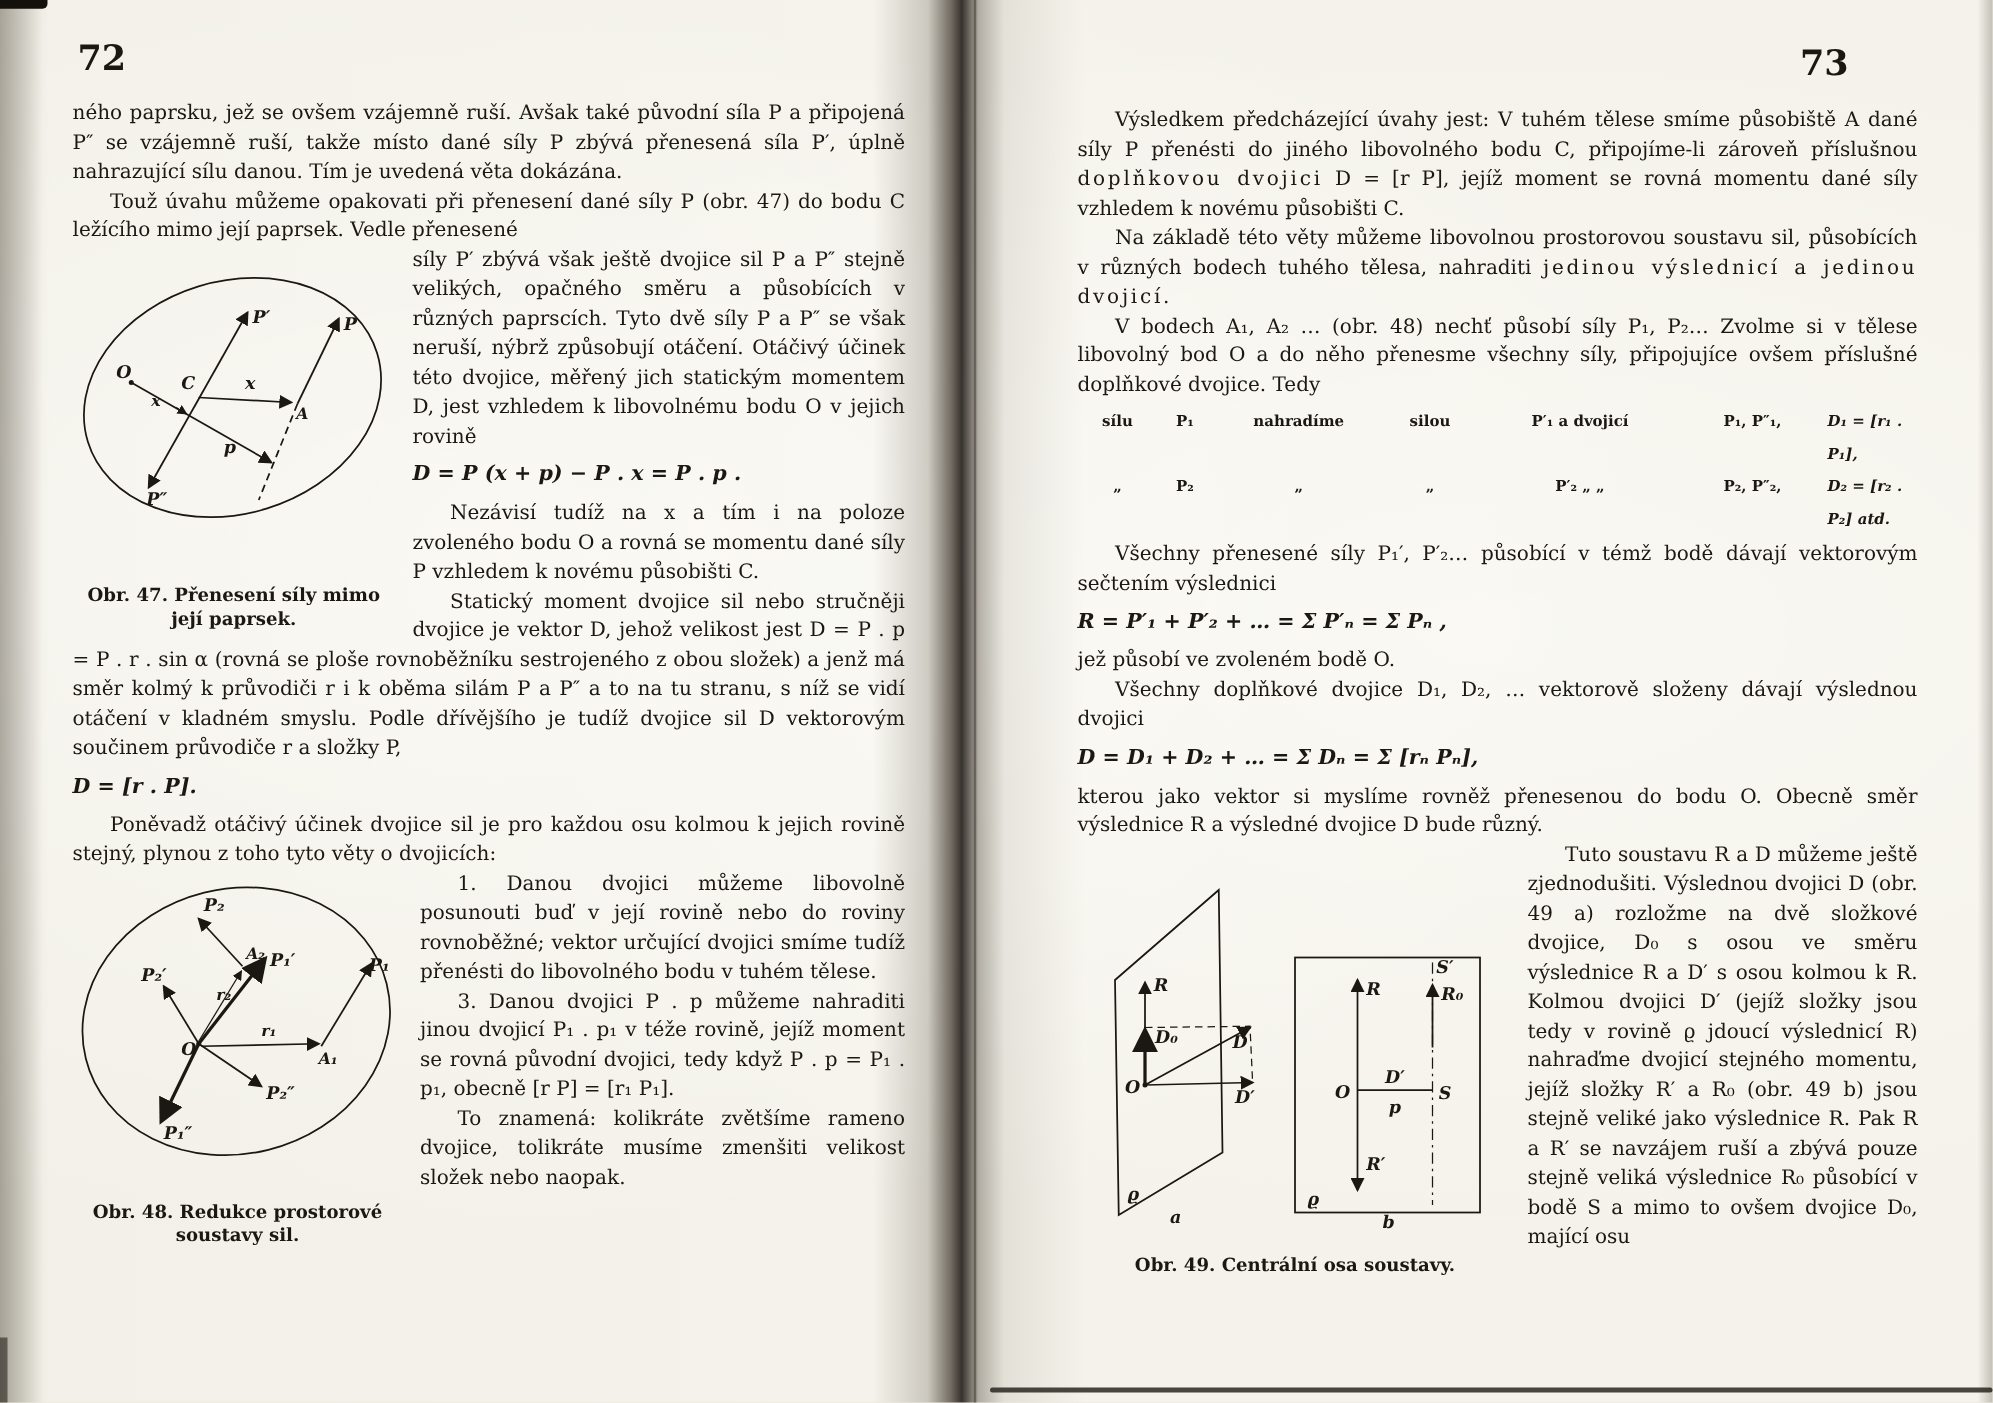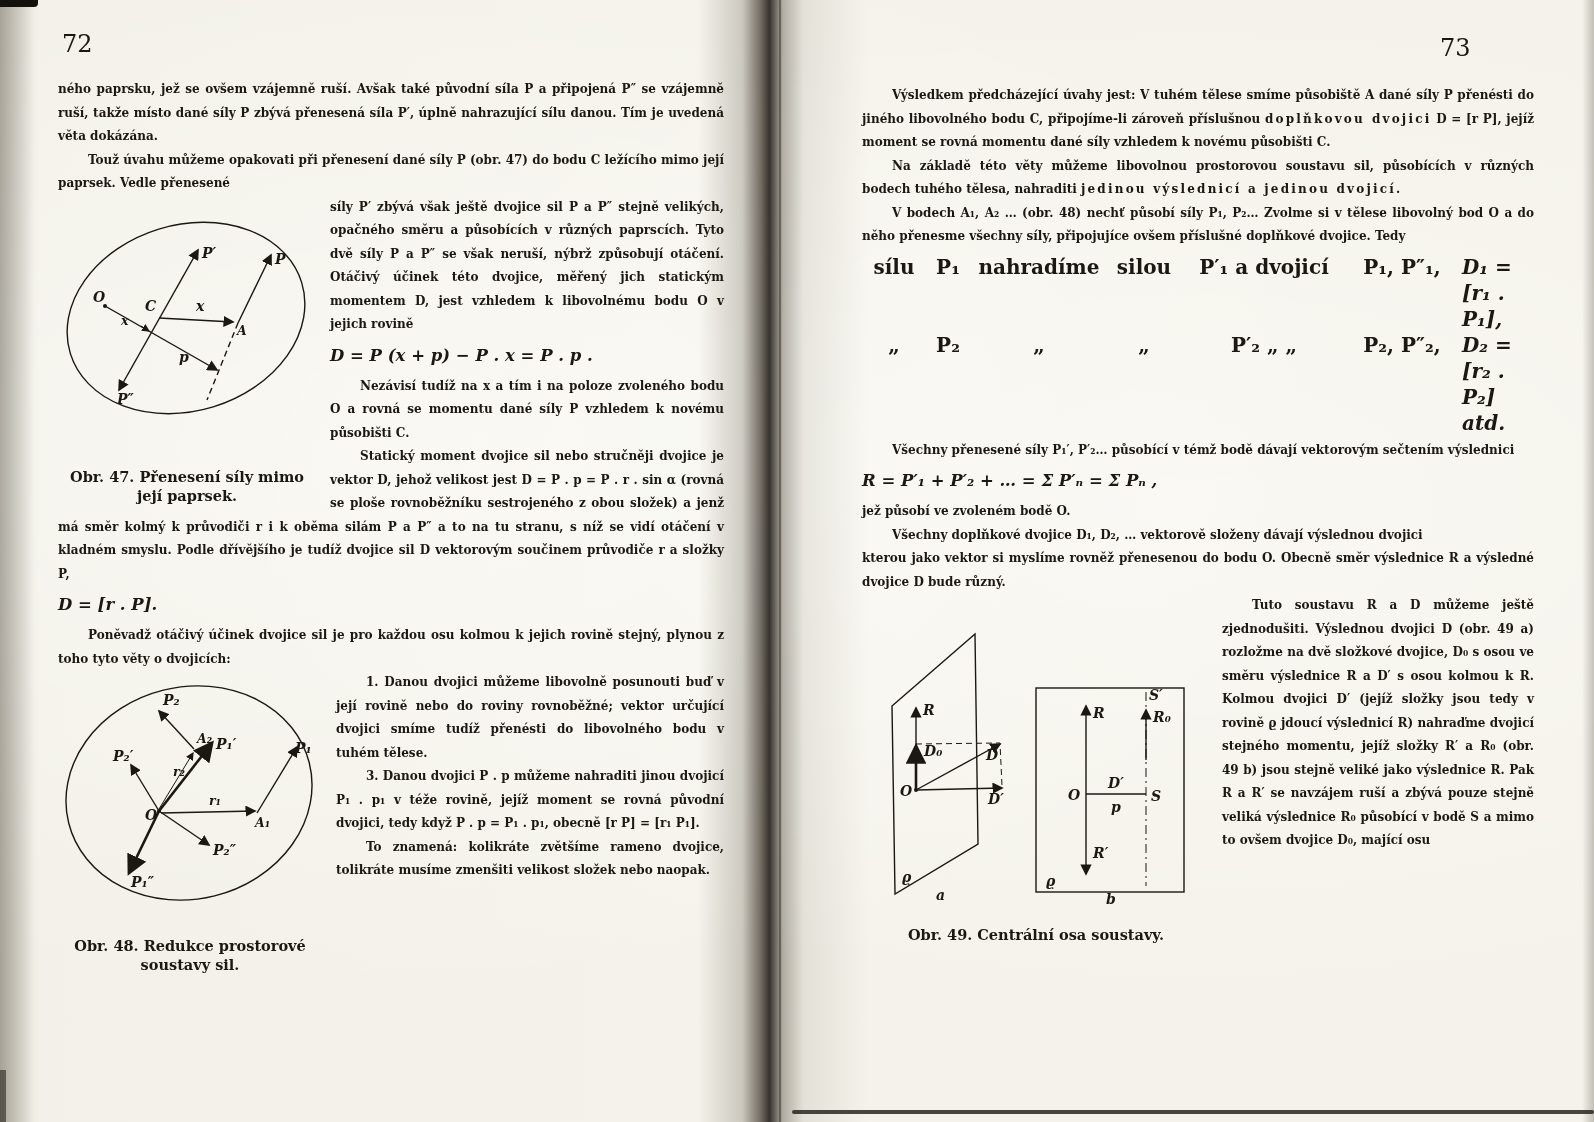--- a/index.html
+++ b/index.html
@@ -29,46 +29,46 @@
   .edge-left{position:absolute;left:0;top:0;width:34px;height:1122px;
     background:linear-gradient(90deg,rgba(80,74,64,0.38),rgba(80,74,64,0));}
   .edge-right{position:absolute;right:0;top:0;width:12px;height:1122px;
     background:linear-gradient(270deg,rgba(80,74,64,0.30),rgba(80,74,64,0));}
   .streak-topleft{position:absolute;left:0;top:0;width:38px;height:7px;background:#14110d;border-radius:0 0 4px 0;}
   .bottomline-right{position:absolute;left:792px;top:1110px;width:802px;height:4px;
     background:rgba(30,25,19,0.8);border-radius:2px;}
   .smudge-bl{position:absolute;left:0;top:1070px;width:6px;height:52px;background:rgba(25,21,16,0.55);}
 
   
-  .pagenum{position:absolute;font-size:24px;font-weight:400;}
+  .pagenum{position:absolute;font-size:28px;font-weight:700;}
   .pn-left{left:62px;top:30px;}
   .pn-right{left:1440px;top:34px;}
   .pageL{position:absolute;left:58px;top:78px;width:666px;}
   .pageR{position:absolute;left:862px;top:84px;width:672px;}
 
-  p{margin:0;text-align:justify;font-size:12px;line-height:23.5px;font-weight:700;}
+  p{margin:0;text-align:justify;font-size:16px;line-height:23.5px;font-weight:400;}
   .ind{text-indent:30px;}
   .eq{clear:none;text-align:left;font-size:16.5px;line-height:22px;font-weight:700;font-style:italic;margin:8px 0 8px 0;}
   .sperr{letter-spacing:2.2px;}
 
   .fig{float:left;text-align:center;}
   .fig47{width:258px;margin:2px 14px 4px 0;}
   .fig48{width:264px;margin:4px 14px 2px 0;}
   .fig49{width:348px;margin:4px 12px 2px 0;}
   .figcap{font-size:14.5px;line-height:19px;font-weight:700;text-align:center;margin-top:19px;}
   svg{display:block;margin:0 auto;}
   svg text{font-family:"DejaVu Serif","Liberation Serif",serif;font-style:italic;font-weight:700;font-size:14px;fill:#1b1712;}
   svg .sm{font-size:12.5px;}
   .ln{stroke:#1b1712;stroke-width:1.4;fill:none;}
   .lnb{stroke:#1b1712;stroke-width:2.6;fill:none;}
   .lnt{stroke:#1b1712;stroke-width:1;fill:none;}
   .dash{stroke-dasharray:6 4;}
   .dashdot{stroke-dasharray:9 4 2 4;}
 
-  .subst{margin:5px 0 3px 6px;font-weight:700;font-size:20px;}
+  .subst{margin:5px 0 3px 6px;font-weight:700;font-size:12px;}
   .srow{display:flex;line-height:26px;}
   .sc{text-align:center;}
   .c1{width:52px;} .c2{width:56px;} .c3{width:126px;} .c4{width:84px;}
   .c5{width:156px;} .c6{width:120px;} .c7{flex:1;text-align:left;font-style:italic;}
 </style>
 </head>
 <body>
 
 <div class="spread">
 
@@ -188,20 +188,21 @@
         <span class="sc c5">P′₂  „  „</span>
         <span class="sc c6">P₂, P″₂,</span>
         <span class="c7">D₂ = [r₂ . P₂] atd.</span>
       </div>
     </div>
 
     <p class="ind">Všechny přenesené síly P₁′, P′₂… působící v témž bodě dávají vektorovým sečtením výslednici</p>
     <div class="eq">R = P′₁ + P′₂ + … = Σ P′ₙ = Σ Pₙ ,</div>
     <p>jež působí ve zvoleném bodě O.</p>
     <p class="ind">Všechny doplňkové dvojice D₁, D₂, … vektorově složeny dávají výslednou dvojici</p>
+    <div class="eq">D = D₁ + D₂ + … = Σ Dₙ = Σ [rₙ Pₙ],</div>
     <p>kterou jako vektor si myslíme rovněž přenesenou do bodu O. Obecně směr výslednice R a výsledné dvojice D bude různý.</p>
 
     <div class="fig fig49">
       <svg width="344" height="308" viewBox="0 0 344 308">
         <defs>
           <marker id="m49" viewBox="0 0 10 10" refX="8.5" refY="5" markerWidth="8" markerHeight="8" orient="auto-start-reverse">
             <path d="M0,0 L10,5 L0,10 z" fill="#1b1712"></path>
           </marker>
         </defs>
 

